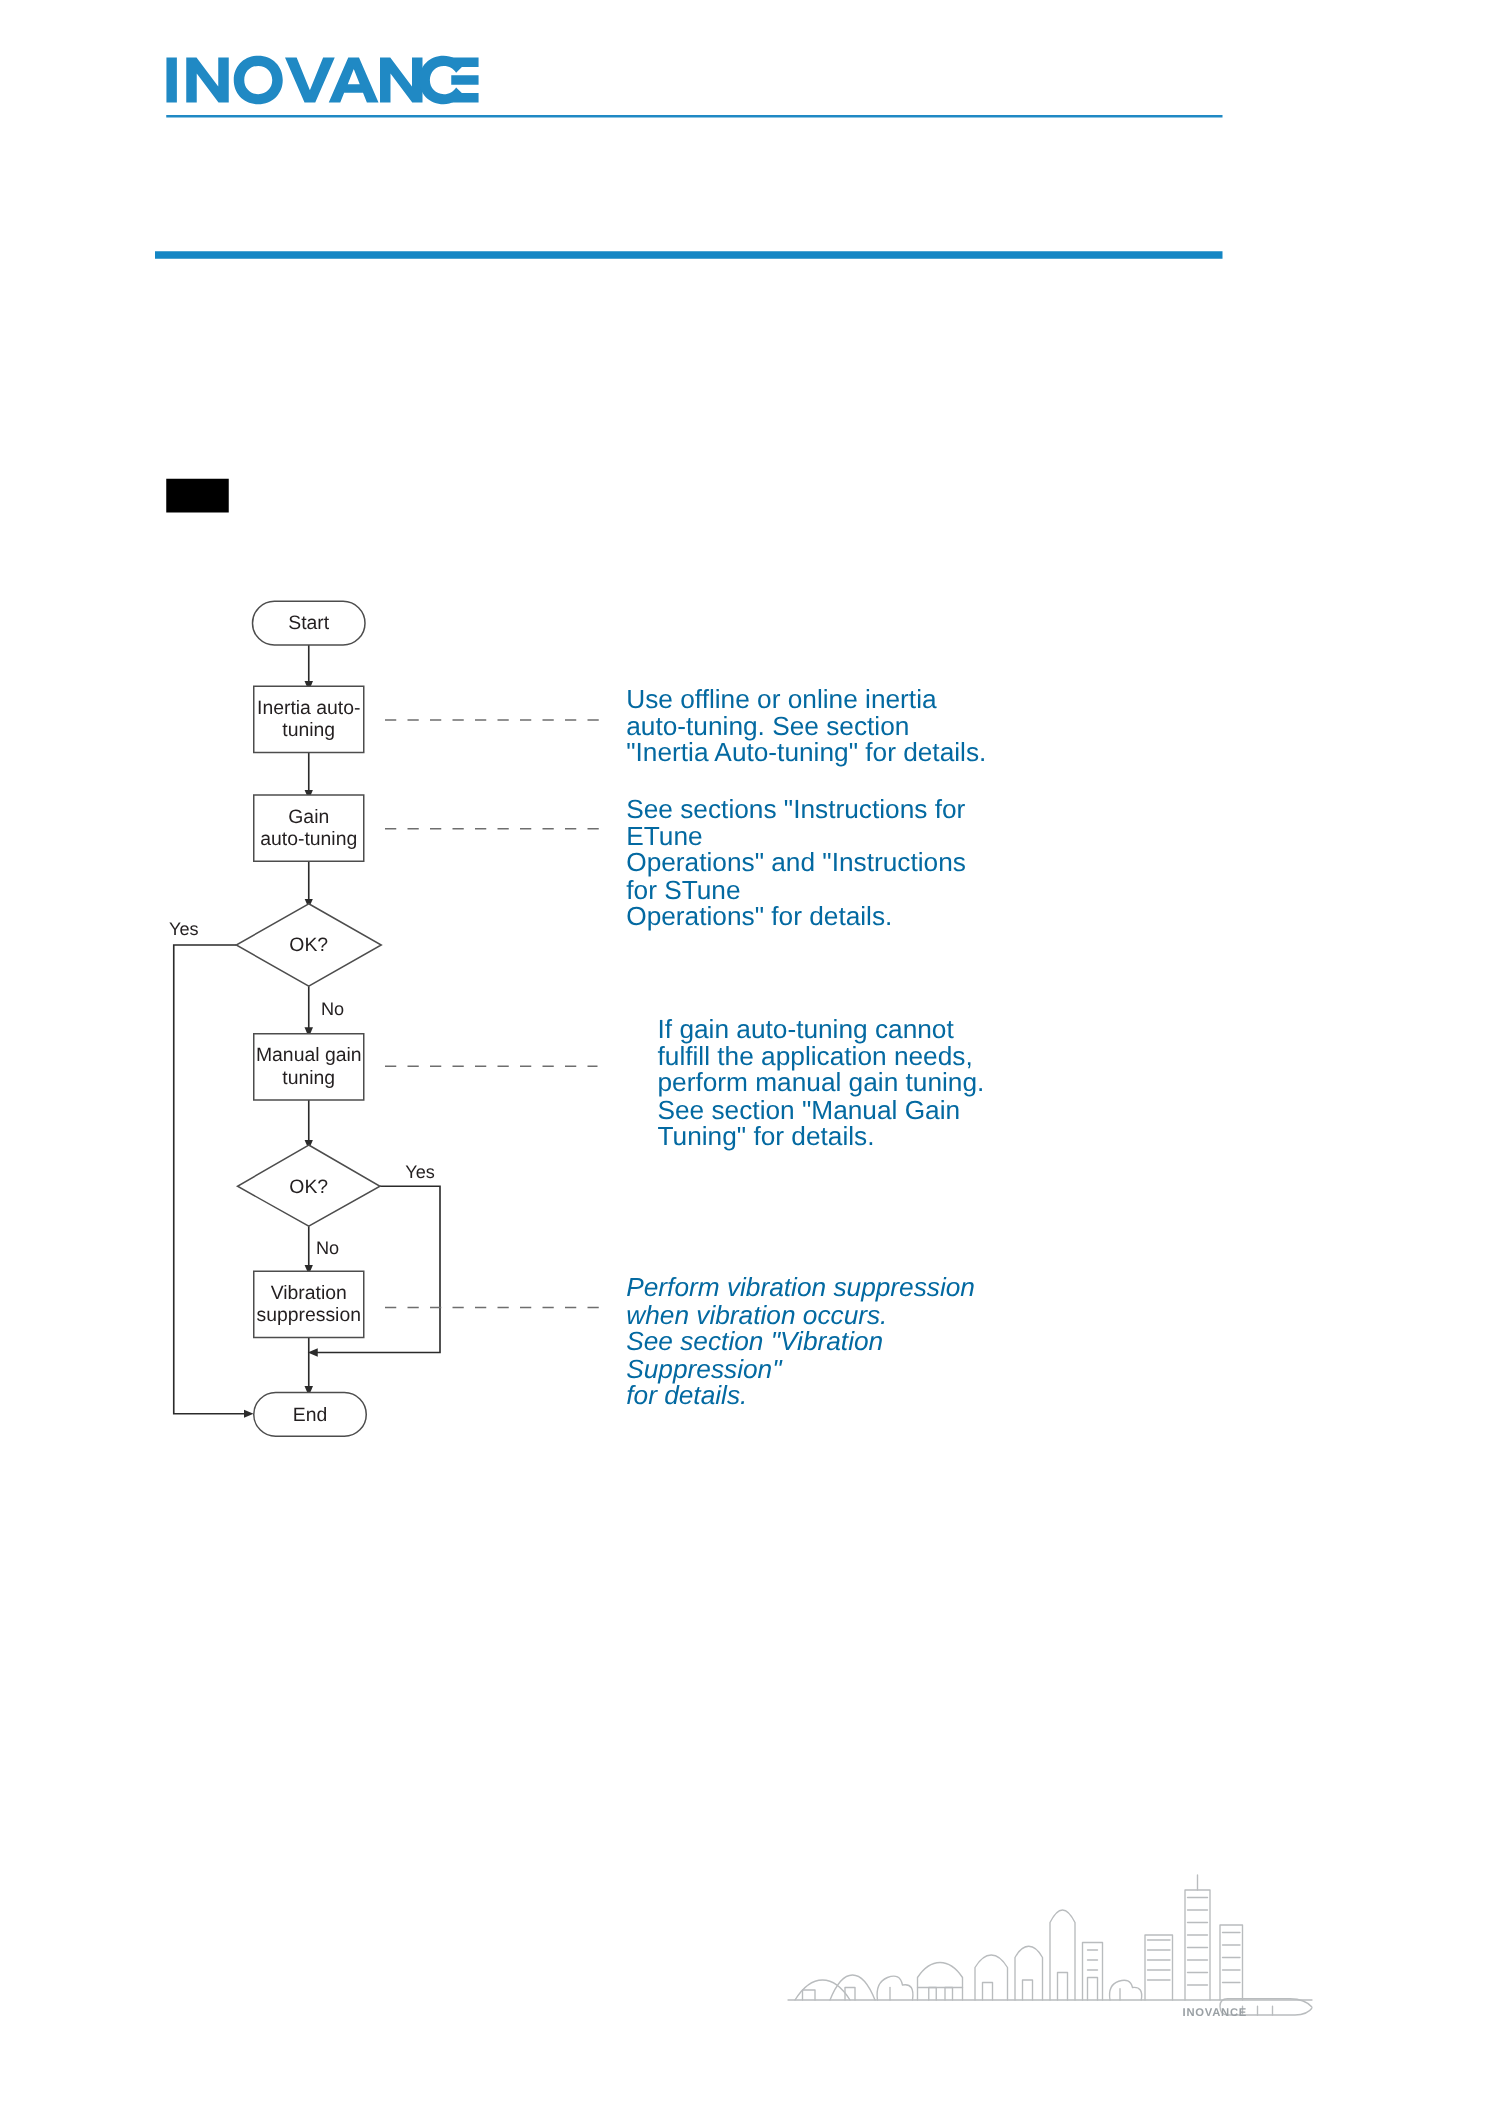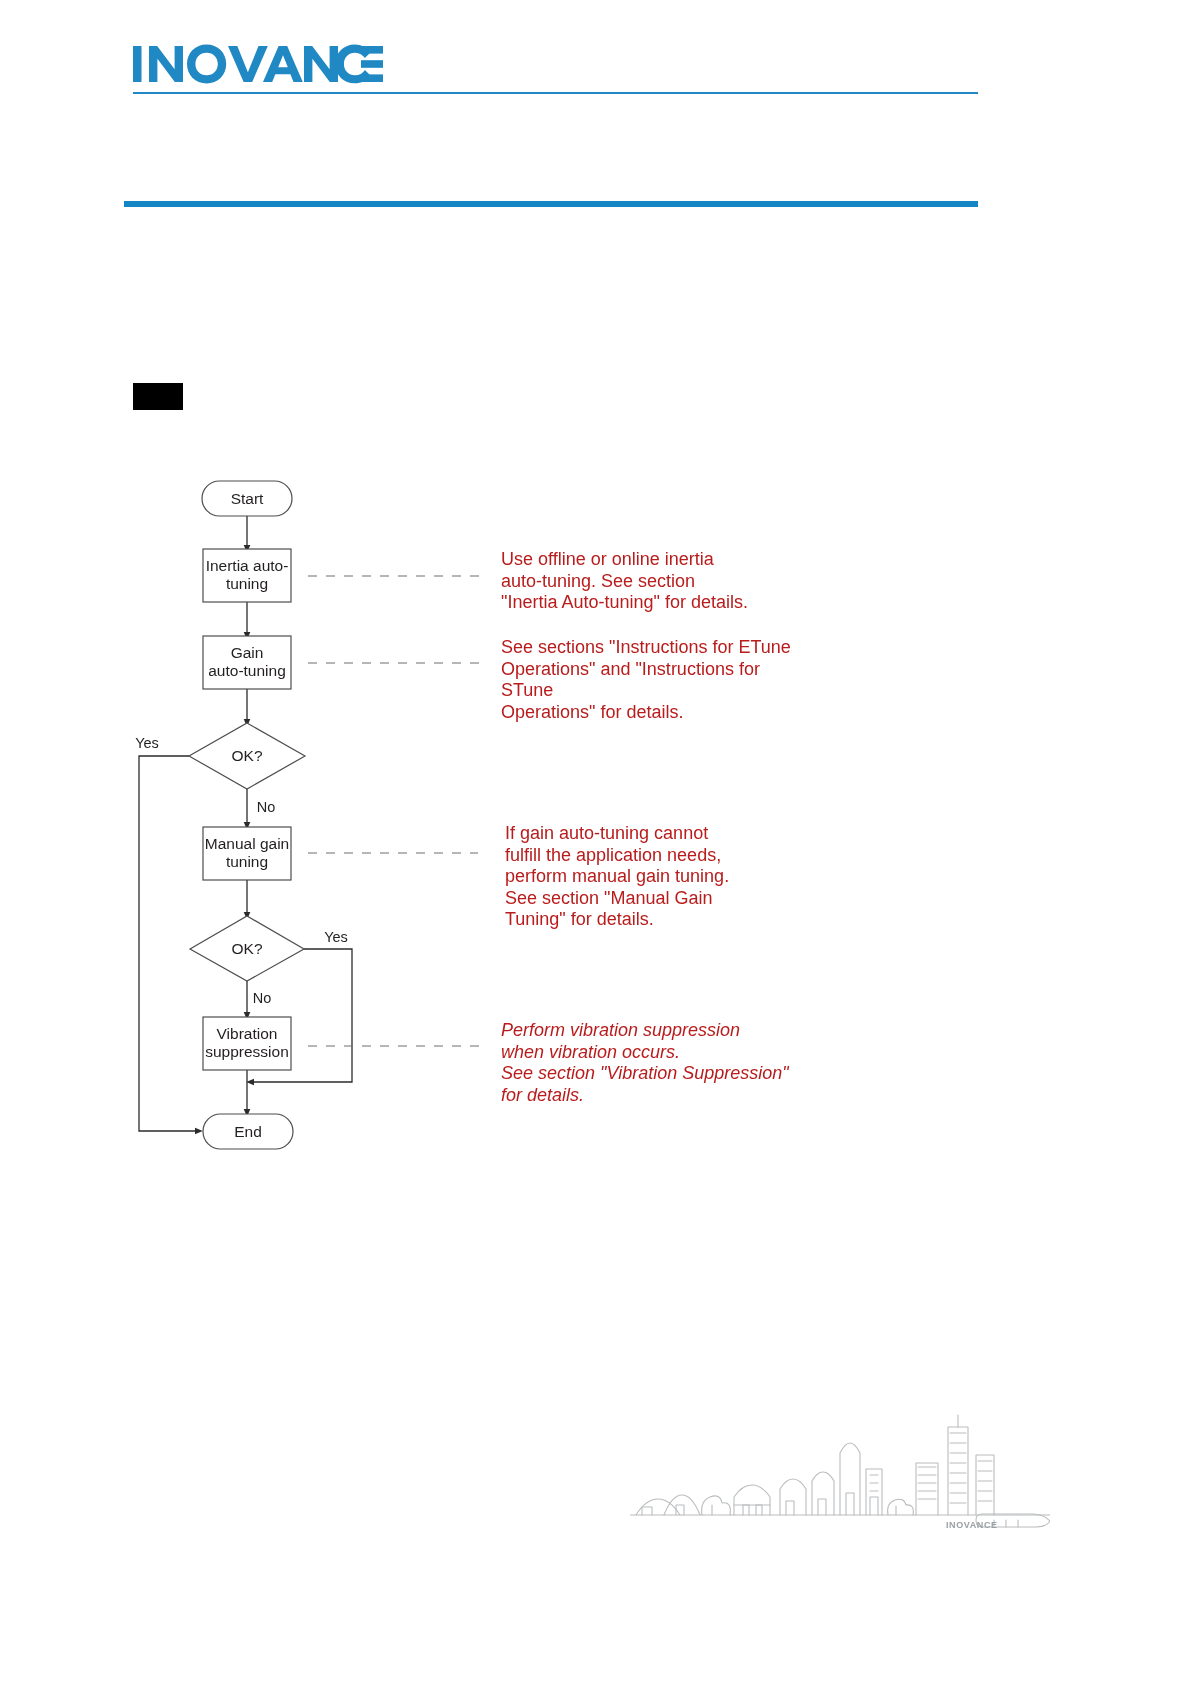--- a/index.html
+++ b/index.html
@@ -89,35 +89,35 @@
     stroke: #6e6e6e;
     stroke-width: 1.2;
     fill: none;
     stroke-dasharray: 9 9;
   }
 
   
   .annotation {
     position: absolute;
     font-family: "Liberation Sans", sans-serif;
-    font-size: 18px;
+    font-size: 21px;
     line-height: 21.5px;
-    color: #b91c1c;
+    color: #0369a1;
     white-space: pre-line;
   }
   .anno-1 { left: 501px; top: 549px; width: 300px; }
   .anno-2 { left: 501px; top: 637px; width: 300px; }
-  .anno-3 { left: 505px; top: 813px; width: 300px; margin-top: 10px; }
+  .anno-3 { left: 526px; top: 813px; width: 300px; }
   .anno-4 { left: 501px; top: 1020px; width: 300px; font-style: italic; }
 
   
   .footer-art {
     position: absolute;
     left: 630px;
-    top: 1387px;
+    top: 1472px;
     width: 420px;
     height: 145px;
   }
   .footer-art svg { display: block; }
   .sky-line {
     fill: none;
     stroke: #b9bcbe;
     stroke-width: 1.1;
     stroke-linejoin: round;
     stroke-linecap: round;

